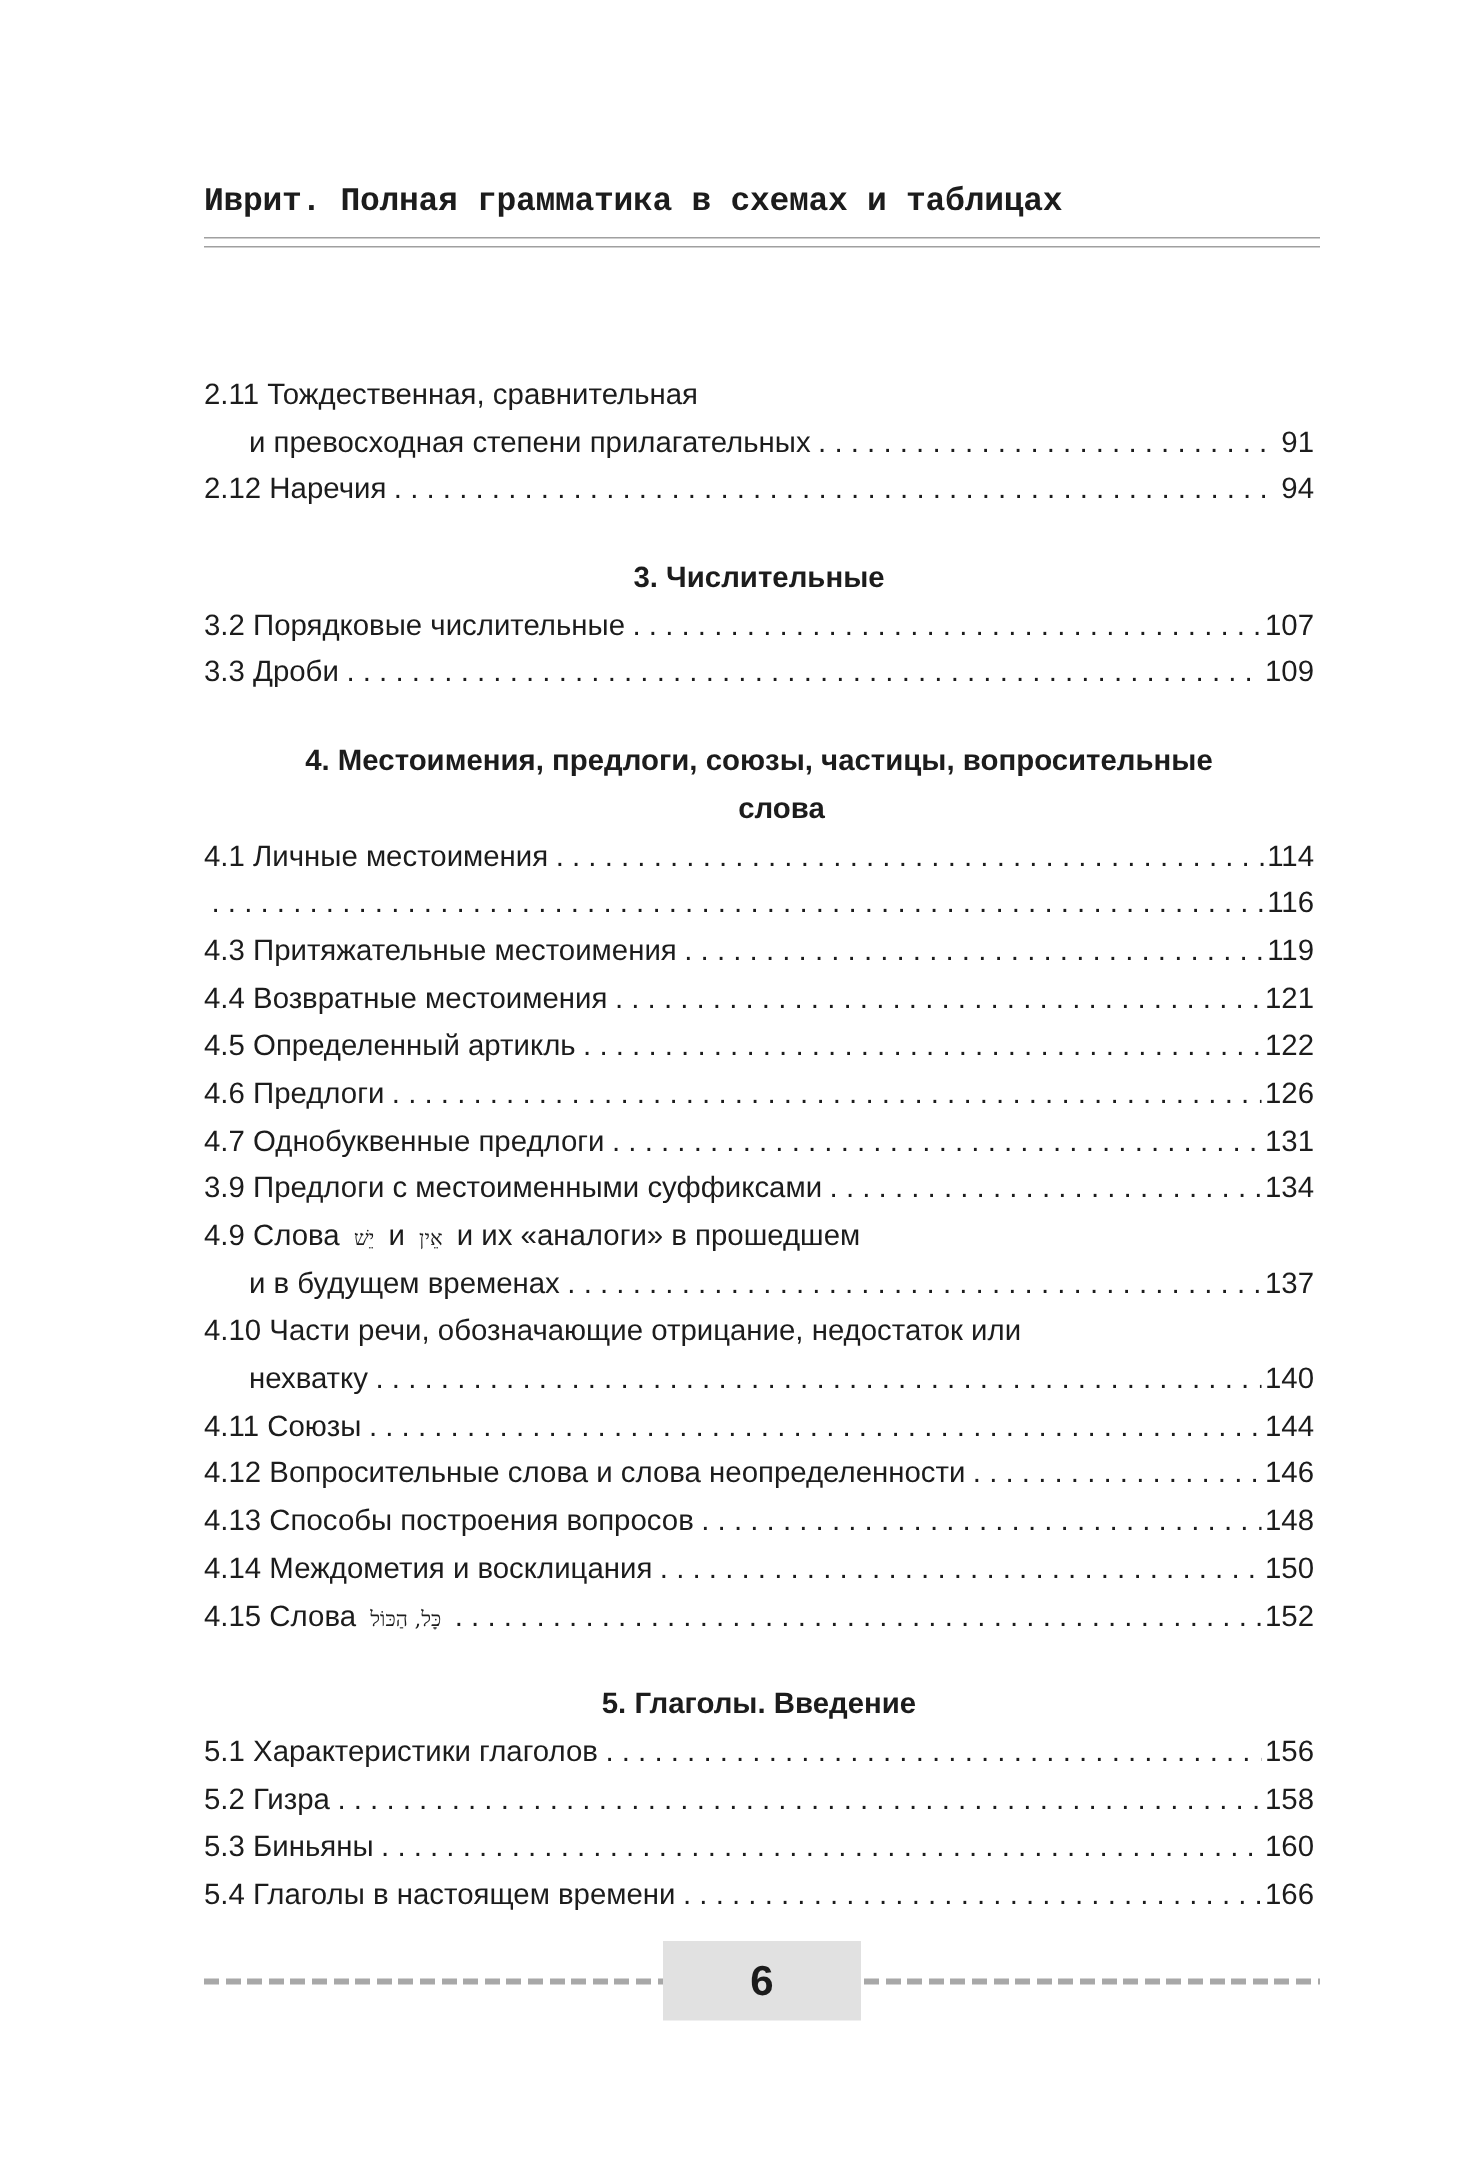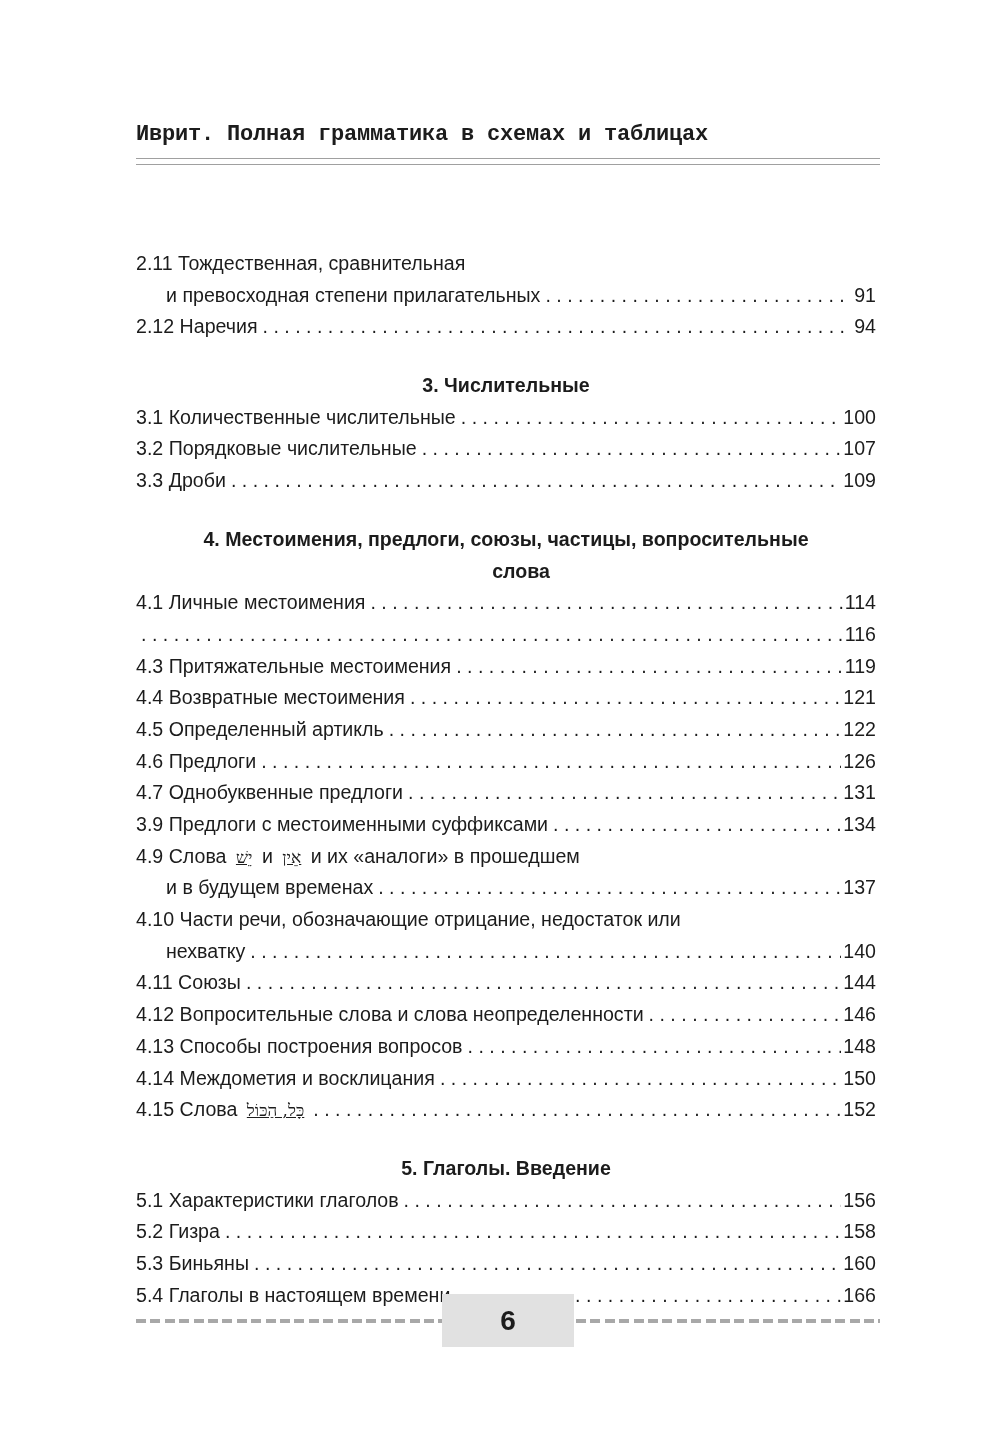--- a/index.html
+++ b/index.html
@@ -19,21 +19,21 @@
     font-size: 19.6px; color: #1c1c1c; margin-top: 48px;
   }
   .line { height: 31.7px; line-height: 31.7px; display: flex; white-space: nowrap; overflow: hidden; }
   .line.indent { padding-left: 30px; }
   .line .label { flex: 0 0 auto; }
   .line .dots { flex: 1 1 auto; overflow: hidden; letter-spacing: 4.1px; padding-left: 5px; color: #1c1c1c; }
   .line .dots::after { content: ". . . . . . . . . . . . . . . . . . . . . . . . . . . . . . . . . . . . . . . . . . . . . . . . . . . . . . . . . . . . . . . . . . . . . . . . . . . . . . . . . . . . . . . . . . . . ."; letter-spacing: 0; }
   .line .page { flex: 0 0 auto; padding-left: 2px; }
   .heading { font-weight: bold; justify-content: center; }
   .gap { height: 27px; }
-  .heb { font-family: "DejaVu Serif", serif; font-size: 17px; padding: 0 4px; text-decoration: underline; }
+  .heb { font-family: "DejaVu Serif", serif; font-size: 14px; padding: 0 4px; }
   .footer {
     position: absolute; left: 136px; top: 1294px; width: 744px; height: 52px;
   }
   .dash-line { position: absolute; top: 25px; height: 4px;
     background: repeating-linear-gradient(90deg, #a8a8a8 0 10px, transparent 10px 14.4px); }
   .dash-left { left: 0; width: 306px; }
   .dash-right { left: 440px; width: 304px; }
   .page-box {
     position: absolute; left: 306px; top: 0; width: 132px; height: 53px;
     background: #e1e1e1; text-align: center;
@@ -62,25 +62,20 @@
       <span class="label">2.12 Наречия</span>
       <span class="dots"></span>
       <span class="page">94</span>
     </div>
 
   <div class="gap"></div>
   <div class="line heading">
       <span class="label">3. Числительные</span>
     </div>
   <div class="line">
-      <span class="label">3.1 Количественные числительные</span>
-      <span class="dots"></span>
-      <span class="page">100</span>
-    </div>
-  <div class="line">
       <span class="label">3.2 Порядковые числительные</span>
       <span class="dots"></span>
       <span class="page">107</span>
     </div>
   <div class="line">
       <span class="label">3.3 Дроби</span>
       <span class="dots"></span>
       <span class="page">109</span>
     </div>
 

